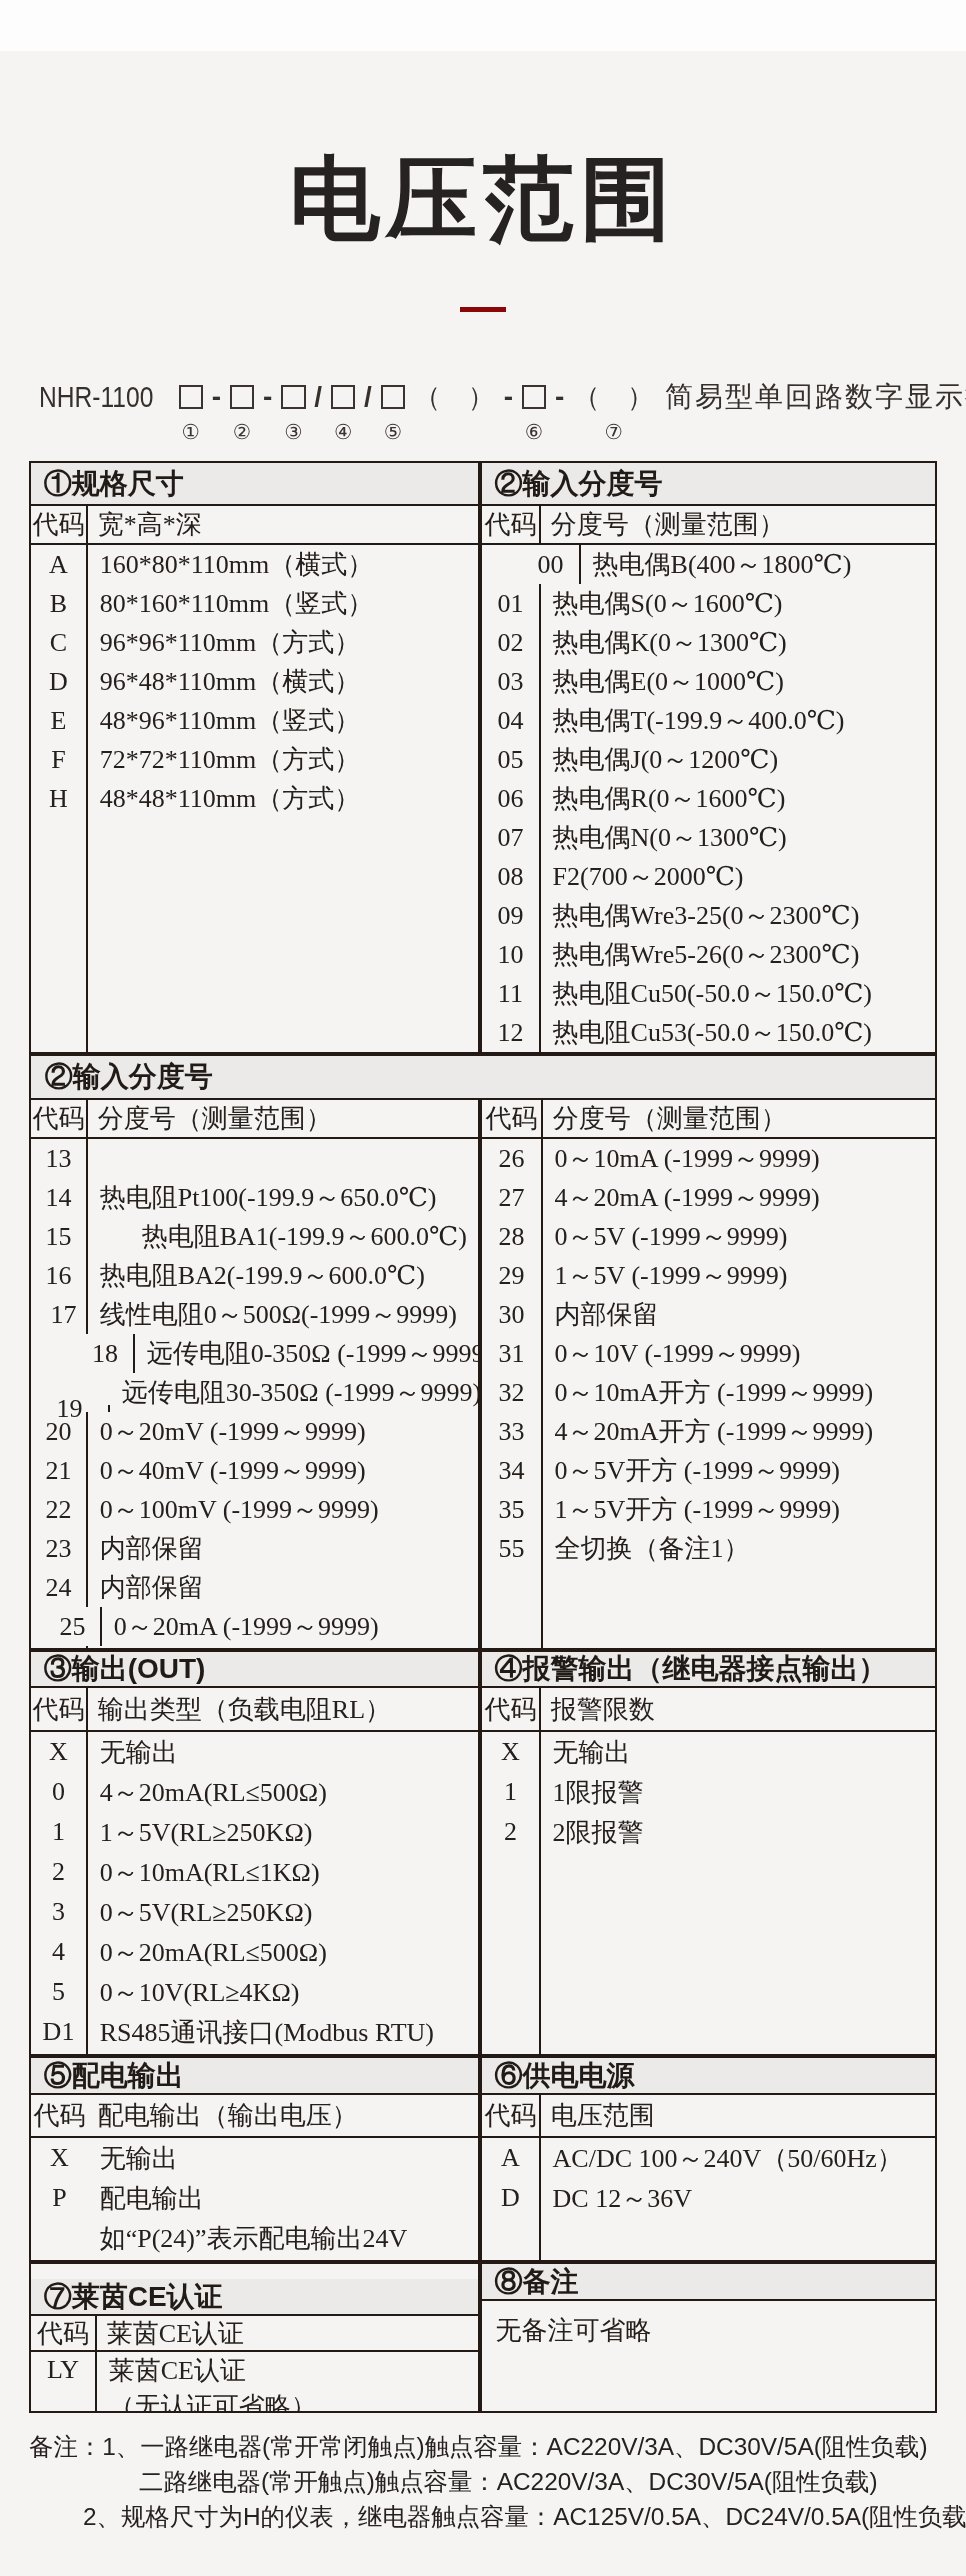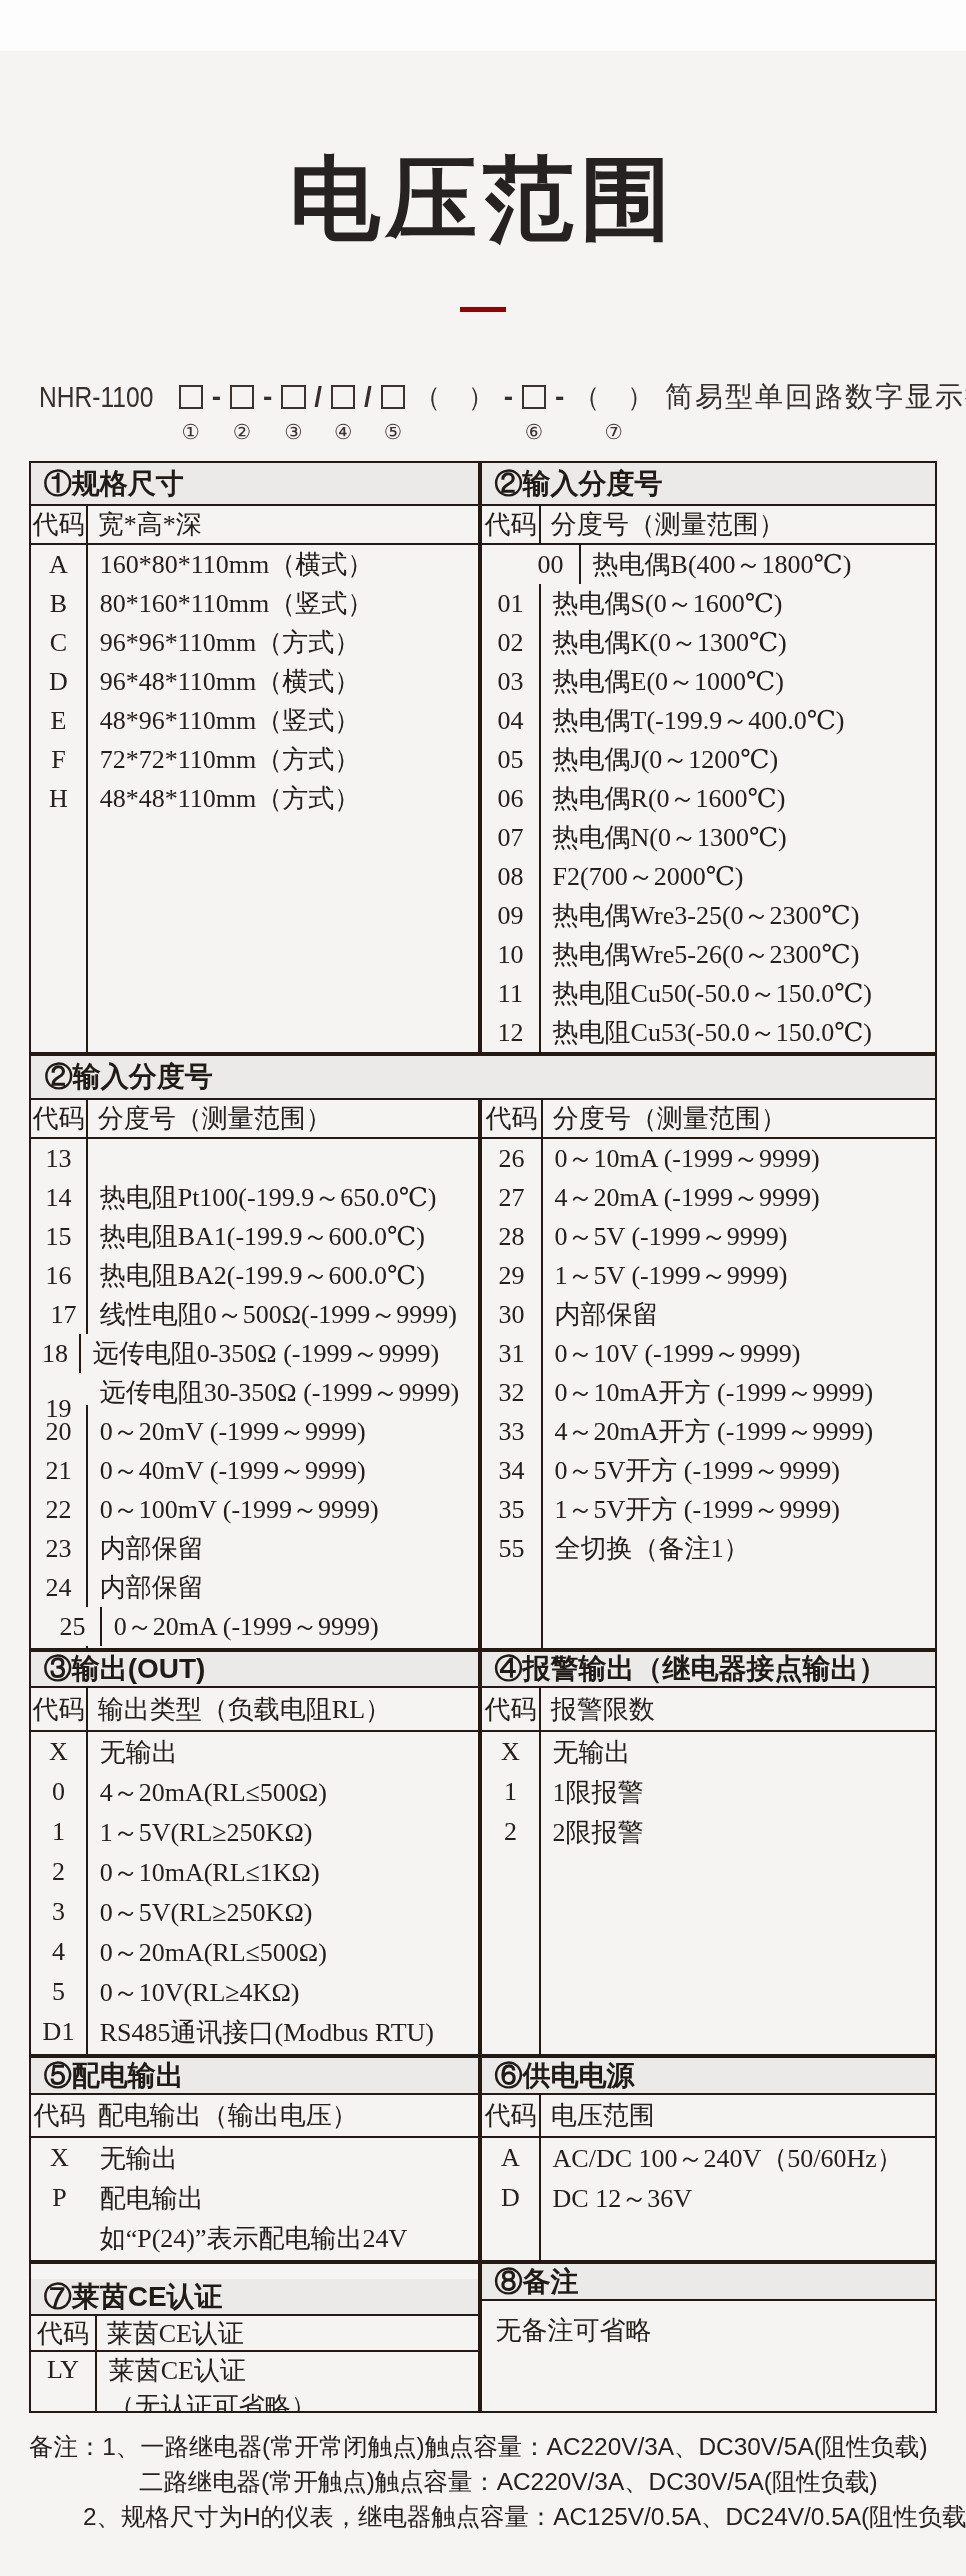--- a/index.html
+++ b/index.html
@@ -292,38 +292,38 @@
               <div class="chdesc">分度号（测量范围）</div>
             </div>
             <div class="pbody">
               <div class="trow" style="height: 39px;">
                 <div class="tcode bdr" style="width: 57px;">13</div>
               </div>
               <div class="trow" style="height: 39px;">
                 <div class="tcode bdr" style="width: 57px;">14</div>
                 <div class="tdesc">热电阻Pt100(-199.9～650.0℃)</div>
               </div>
-              <div class="trow" style="height: 39px;">
+              <div class="trow" style="height: 39px; gap: 42px;">
                 <div class="tcode bdr" style="width: 57px;">15</div>
                 <div class="tdesc">热电阻BA1(-199.9～600.0℃)</div>
               </div>
               <div class="trow" style="height: 39px;">
                 <div class="tcode bdr" style="width: 57px;">16</div>
                 <div class="tdesc">热电阻BA2(-199.9～600.0℃)</div>
               </div>
               <div class="trow" style="height: 39px;">
                 <div class="tcode bdr" style="width: 57px; padding-left: 10px;">17</div>
                 <div class="tdesc">线性电阻0～500Ω(-1999～9999)</div>
               </div>
               <div class="trow" style="height: 39px;">
-                <div class="tcode bdr" style="width: 50px;">18</div>
+                <div class="tcode bdr" style="width: 58px; margin-left: 46px;">18</div>
                 <div class="tdesc">远传电阻0-350Ω (-1999～9999)</div>
               </div>
               <div class="trow" style="height: 39px;">
-                <div class="tcode bdr" style="width: 57px; margin-top: 32px;">19</div>
+                <div class="tcode bdr" style="width: 79px; margin-top: 32px;">19</div>
                 <div class="tdesc">远传电阻30-350Ω (-1999～9999)</div>
               </div>
               <div class="trow" style="height: 39px;">
                 <div class="tcode bdr" style="width: 57px;">20</div>
                 <div class="tdesc">0～20mV (-1999～9999)</div>
               </div>
               <div class="trow" style="height: 39px;">
                 <div class="tcode bdr" style="width: 57px;">21</div>
                 <div class="tdesc">0～40mV (-1999～9999)</div>
               </div>

